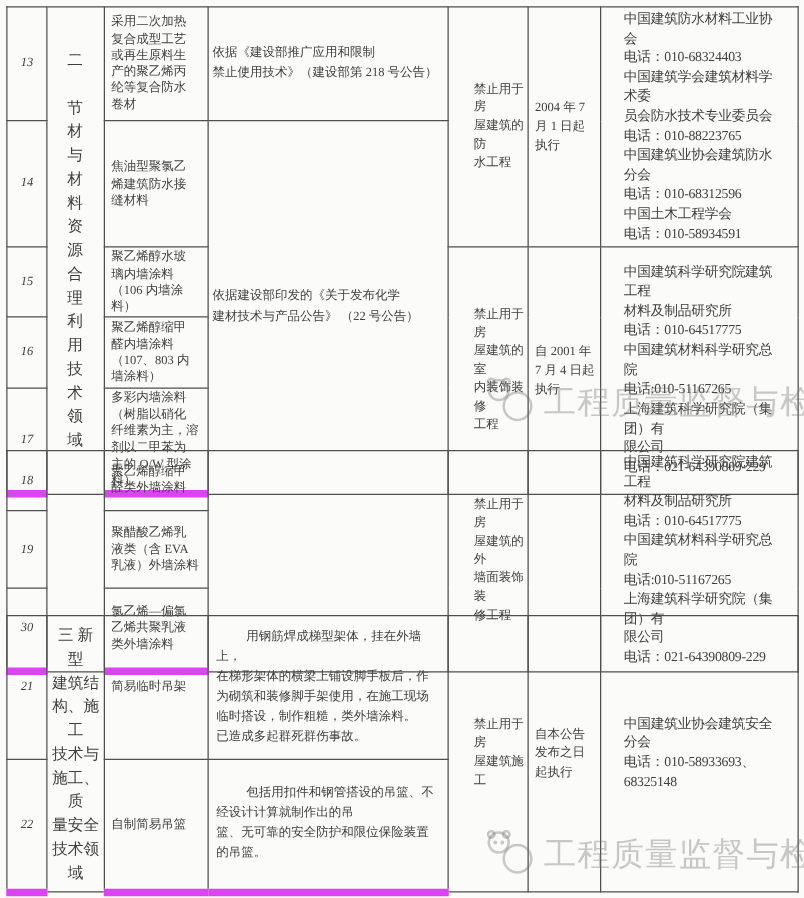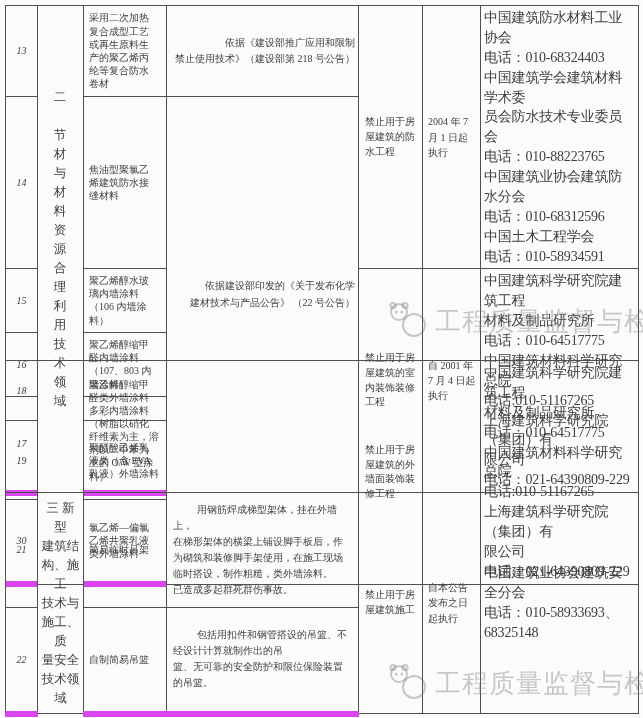--- a/index.html
+++ b/index.html
@@ -31,25 +31,25 @@
     vertical-align:middle;
     white-space:pre-line;
     overflow:hidden;
   }
   tr.tbl-end > td{border-bottom:6px solid #d946ef;}
   .c-no{text-align:center;font-style:italic;}
   .c-cat{text-align:center;line-height:19px;font-size:12.5px;letter-spacing:1px;}
   .c-cat3{text-align:center;line-height:19px;font-size:12.5px;letter-spacing:0;}
   .c-item{text-align:left;padding-left:5px;line-height:1.32;}
   .c-item-c{text-align:left;}
-  .c-desc{text-align:right;line-height:1.65;}
+  .c-desc{text-align:left;line-height:1.65;}
   .c-narr{text-align:left;line-height:1.6;padding:2px 6px;text-indent:24px;}
-  .c-scope{padding-left:6px;line-height:1.48;}
+  .c-scope{padding-left:20px;line-height:1.48;}
   .c-date{padding-left:5px;line-height:1.52;}
-  .c-orgs{font-size:14px;line-height:1.42;padding:2px 3px;letter-spacing:-0.2px;}
+  .c-orgs{font-size:11px;line-height:1.42;padding:2px 18px;letter-spacing:-0.2px;}
   .watermark{
     position:absolute;
     left:386px;
     display:flex;
     align-items:center;
     gap:3px;
     color:rgba(115,115,115,0.38);
     pointer-events:none;
     z-index:5;
   }

